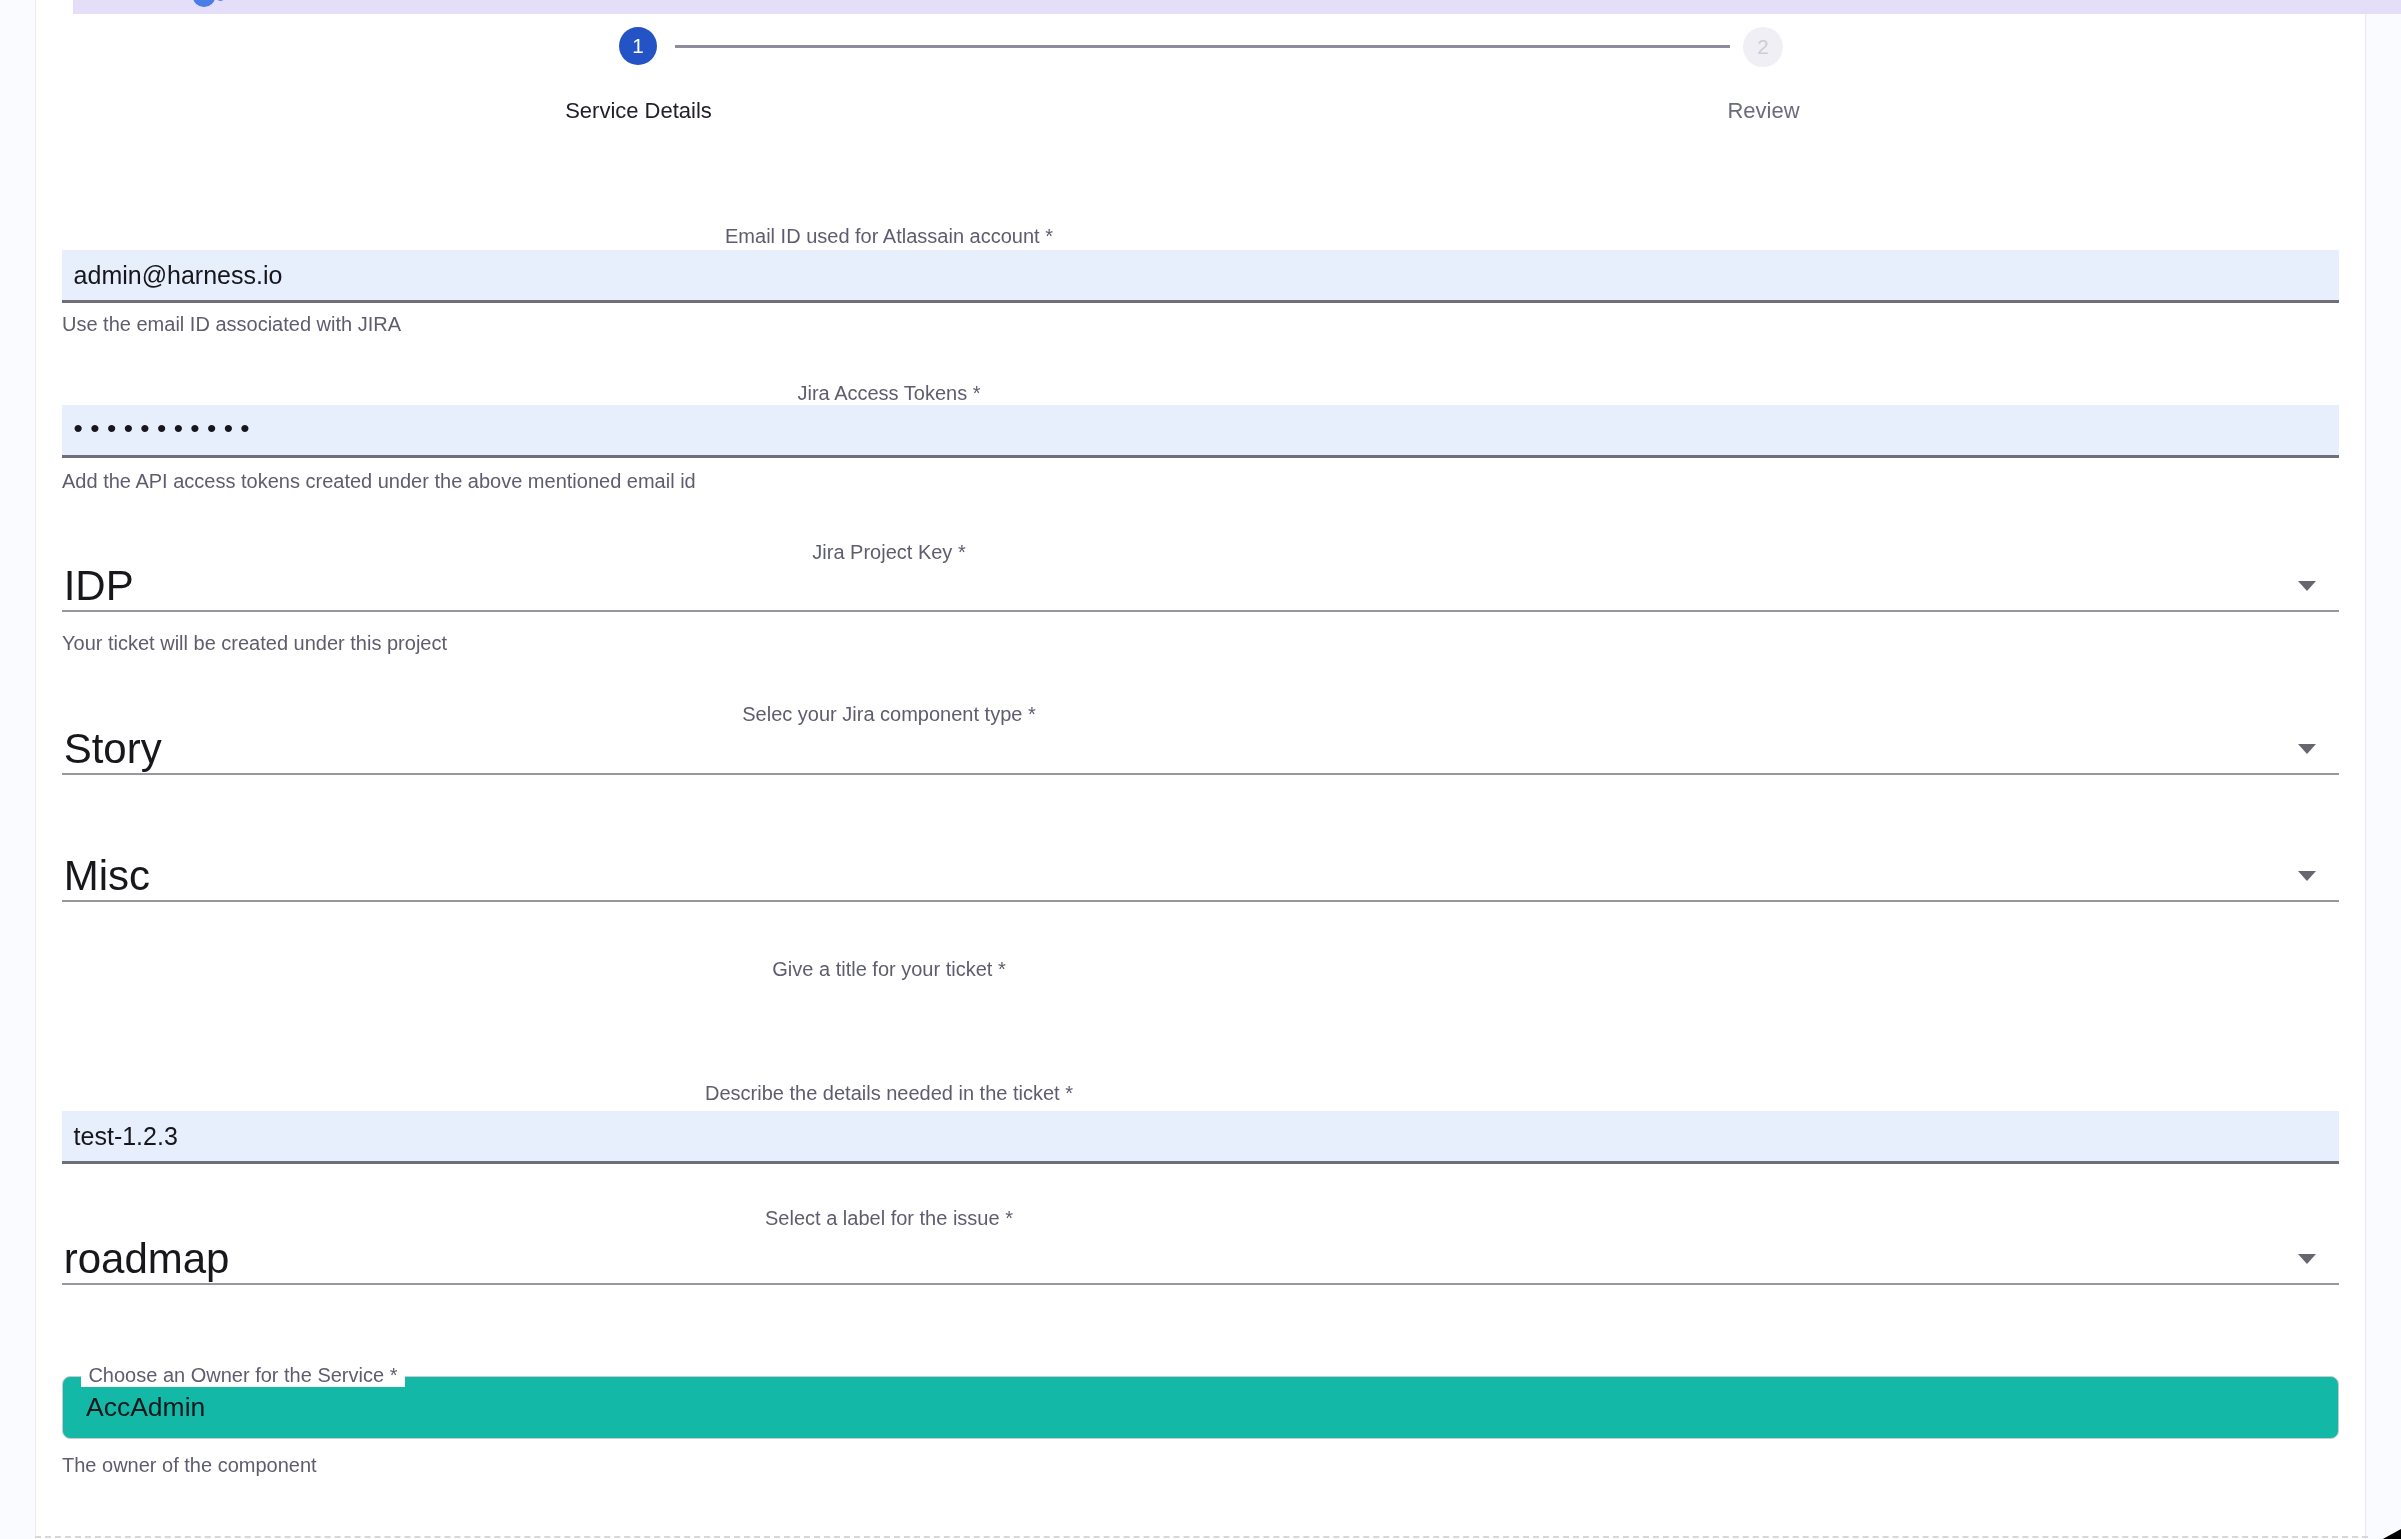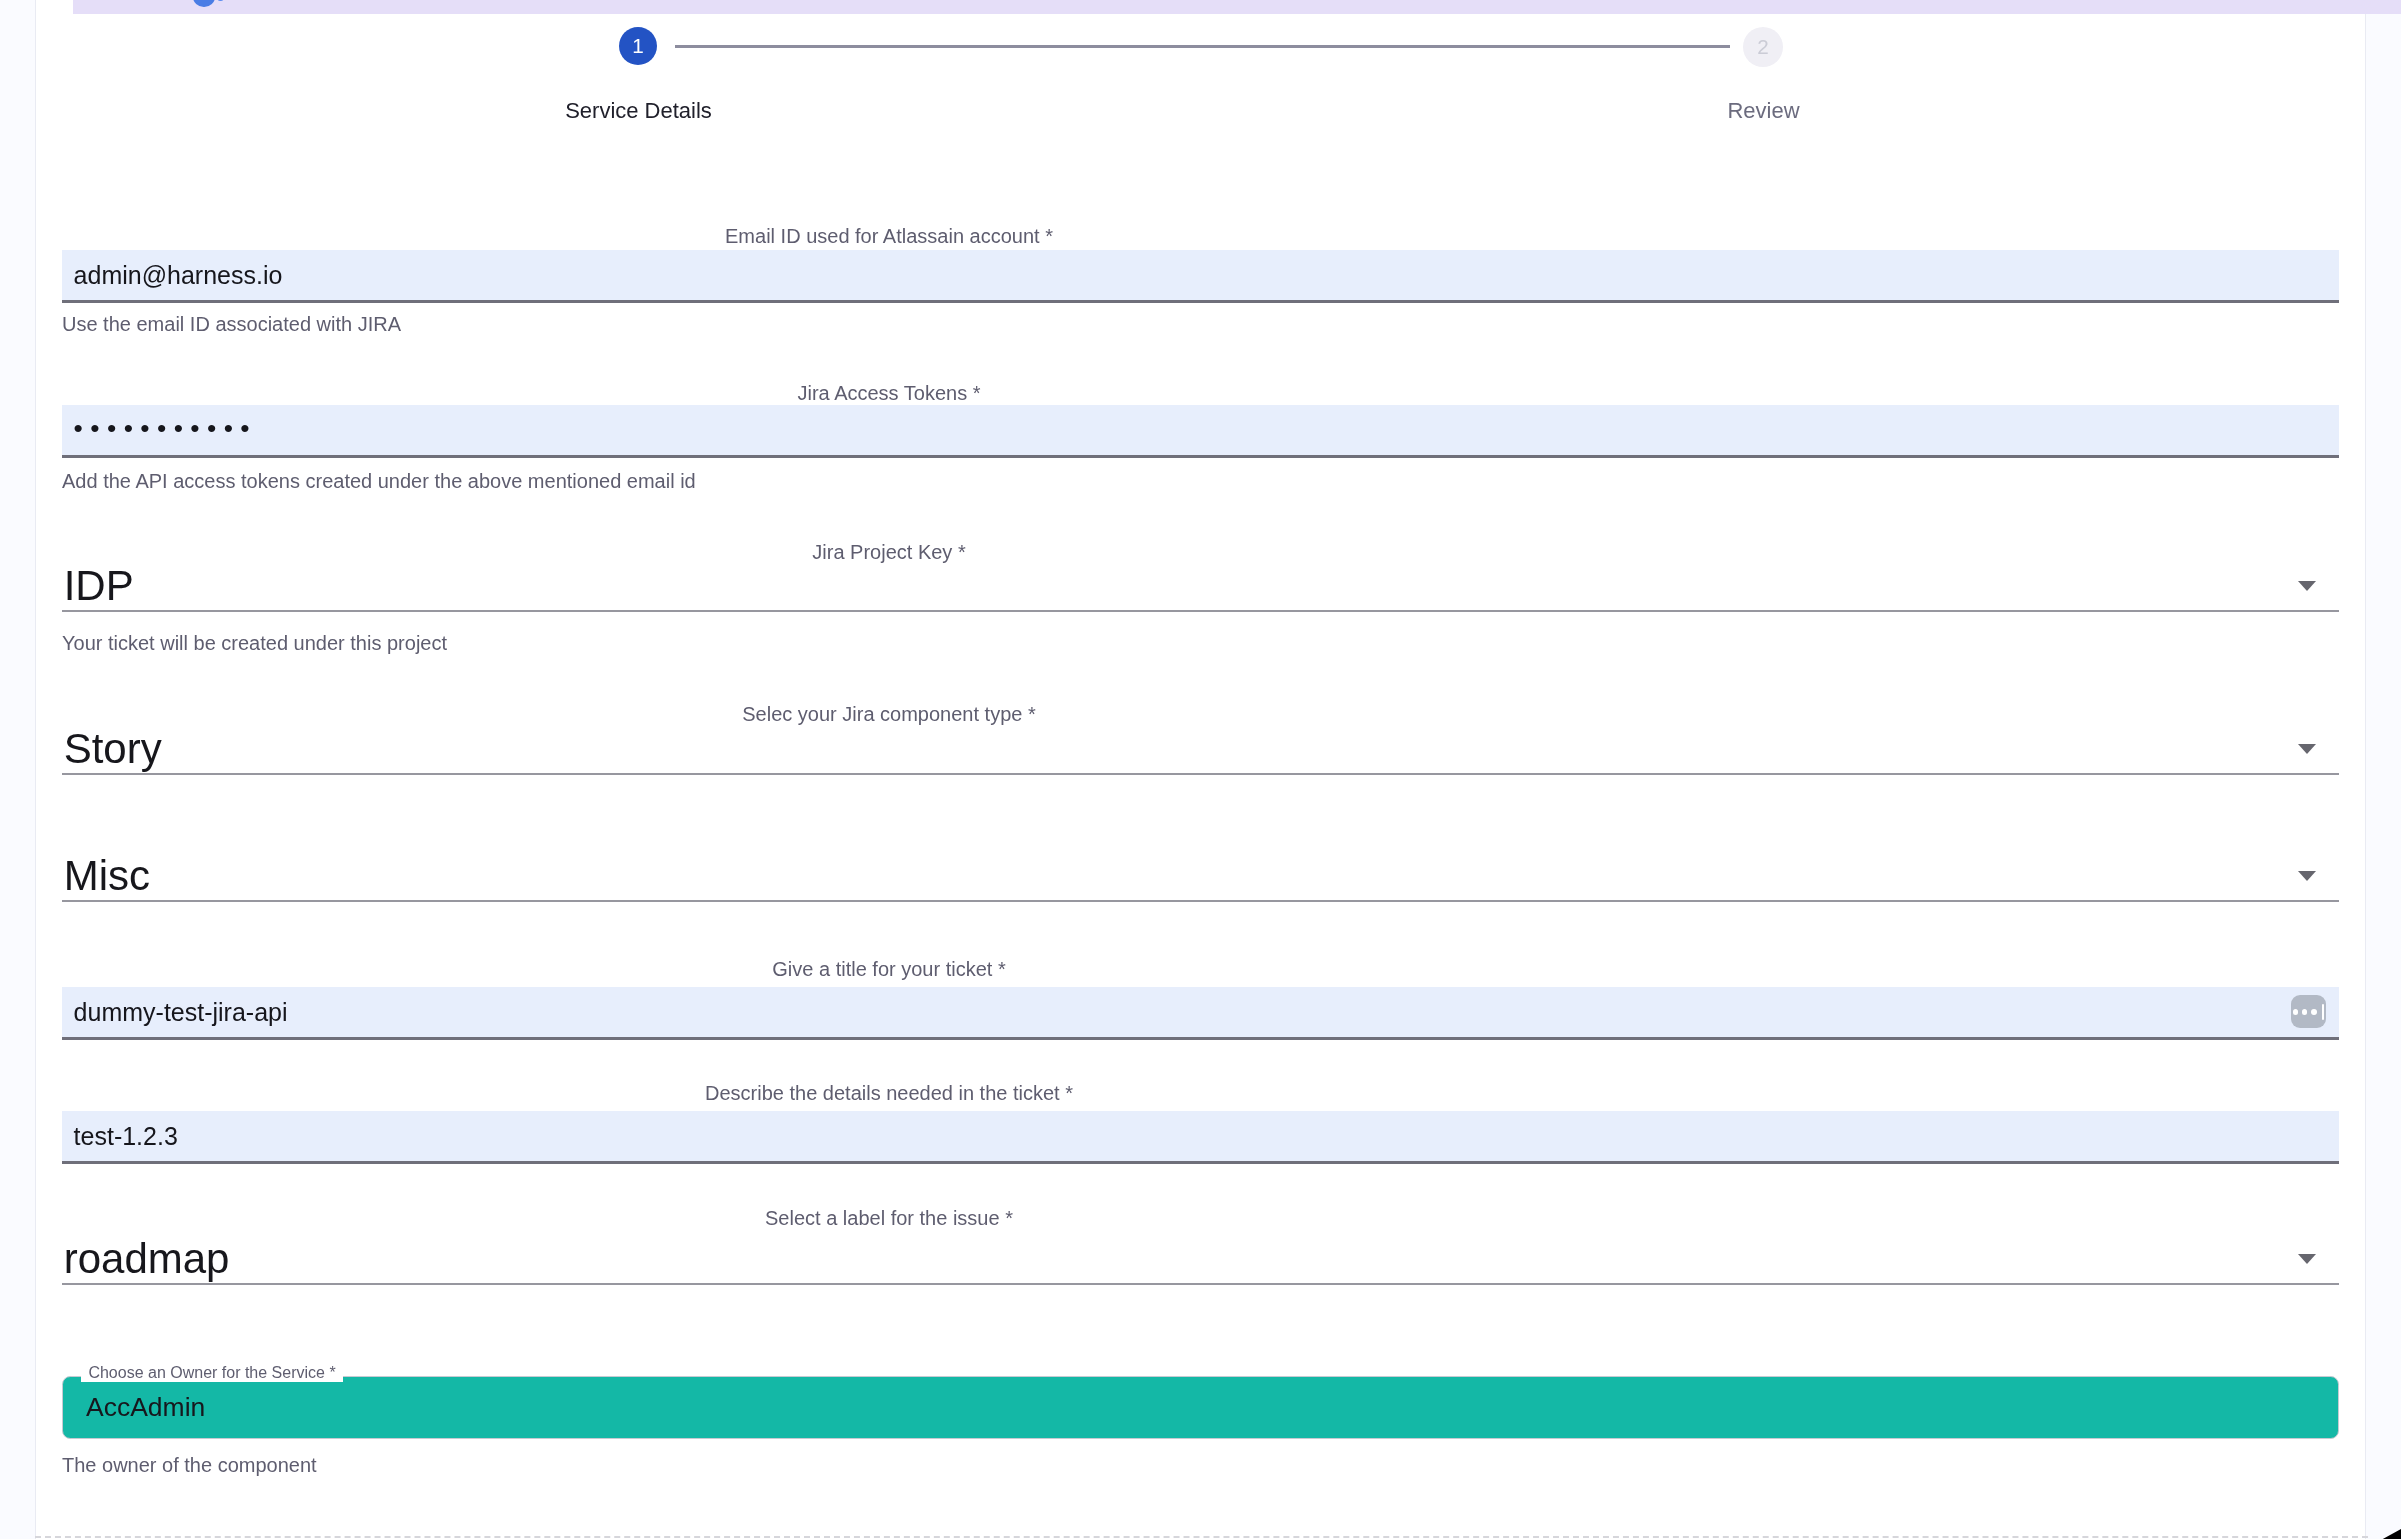--- a/index.html
+++ b/index.html
@@ -49,21 +49,21 @@
   
   .title-adornment{position:absolute;right:13.2px;top:8.3px;width:35px;height:33px;background:#b2b9c5;
                    border-radius:9px;display:flex;align-items:center;justify-content:center;gap:3.3px;cursor:pointer;}
   .title-adornment .dot{width:5.8px;height:5.8px;border-radius:50%;background:#ffffff;}
   .title-adornment .ibar{width:2.5px;height:16.5px;border-radius:1.7px;background:#ffffff;margin-left:1.7px;}
 
   
   .outlined-box{position:absolute;left:62px;top:1376px;width:2275px;height:61px;background:#14b8a6;
                 border:1.7px solid #c8cad2;border-radius:8.3px;}
   .outlined-label{position:absolute;left:81px;top:1364px;background:#ffffff;padding:0 7.4px;
-                  font-size:16px;color:#5e5d6f;z-index:2;}
+                  font-size:20px;color:#5e5d6f;z-index:2;}
   .outlined-box .value{position:absolute;left:23px;top:0;height:61px;line-height:61px;
                   font-size:26.5px;color:#17171c;white-space:nowrap;}
 
   
   .bottom-dashes{position:absolute;left:35px;right:33px;top:1536px;height:0;
                  border-top:2.5px dashed #d6d6db;}
   .cursor-fragment{position:absolute;right:0;bottom:0;width:0;height:0;
                    border-bottom:11.6px solid #000000;border-left:20px solid transparent;z-index:9;}
 </style>
 </head>
@@ -112,29 +112,20 @@
     <span class="value">Story</span>
     <span class="caret"></span>
   </div>
 
   <div class="select-input" style="top:852px">
     <span class="value">Misc</span>
     <span class="caret"></span>
   </div>
 
   <div class="field-label" style="top:958px">Give a title for your ticket *</div>
-  <div class="filled-input" style="top:987px">
-    <span class="value">dummy-test-jira-api</span>
-    <div class="title-adornment">
-      <span class="dot"></span>
-      <span class="dot"></span>
-      <span class="dot"></span>
-      <span class="ibar"></span>
-    </div>
-  </div>
 
   <div class="field-label" style="top:1082px">Describe the details needed in the ticket *</div>
   <div class="filled-input" style="top:1111px">
     <span class="value">test-1.2.3</span>
   </div>
 
   <div class="field-label" style="top:1207px">Select a label for the issue *</div>
   <div class="select-input" style="top:1235px">
     <span class="value">roadmap</span>
     <span class="caret"></span>

